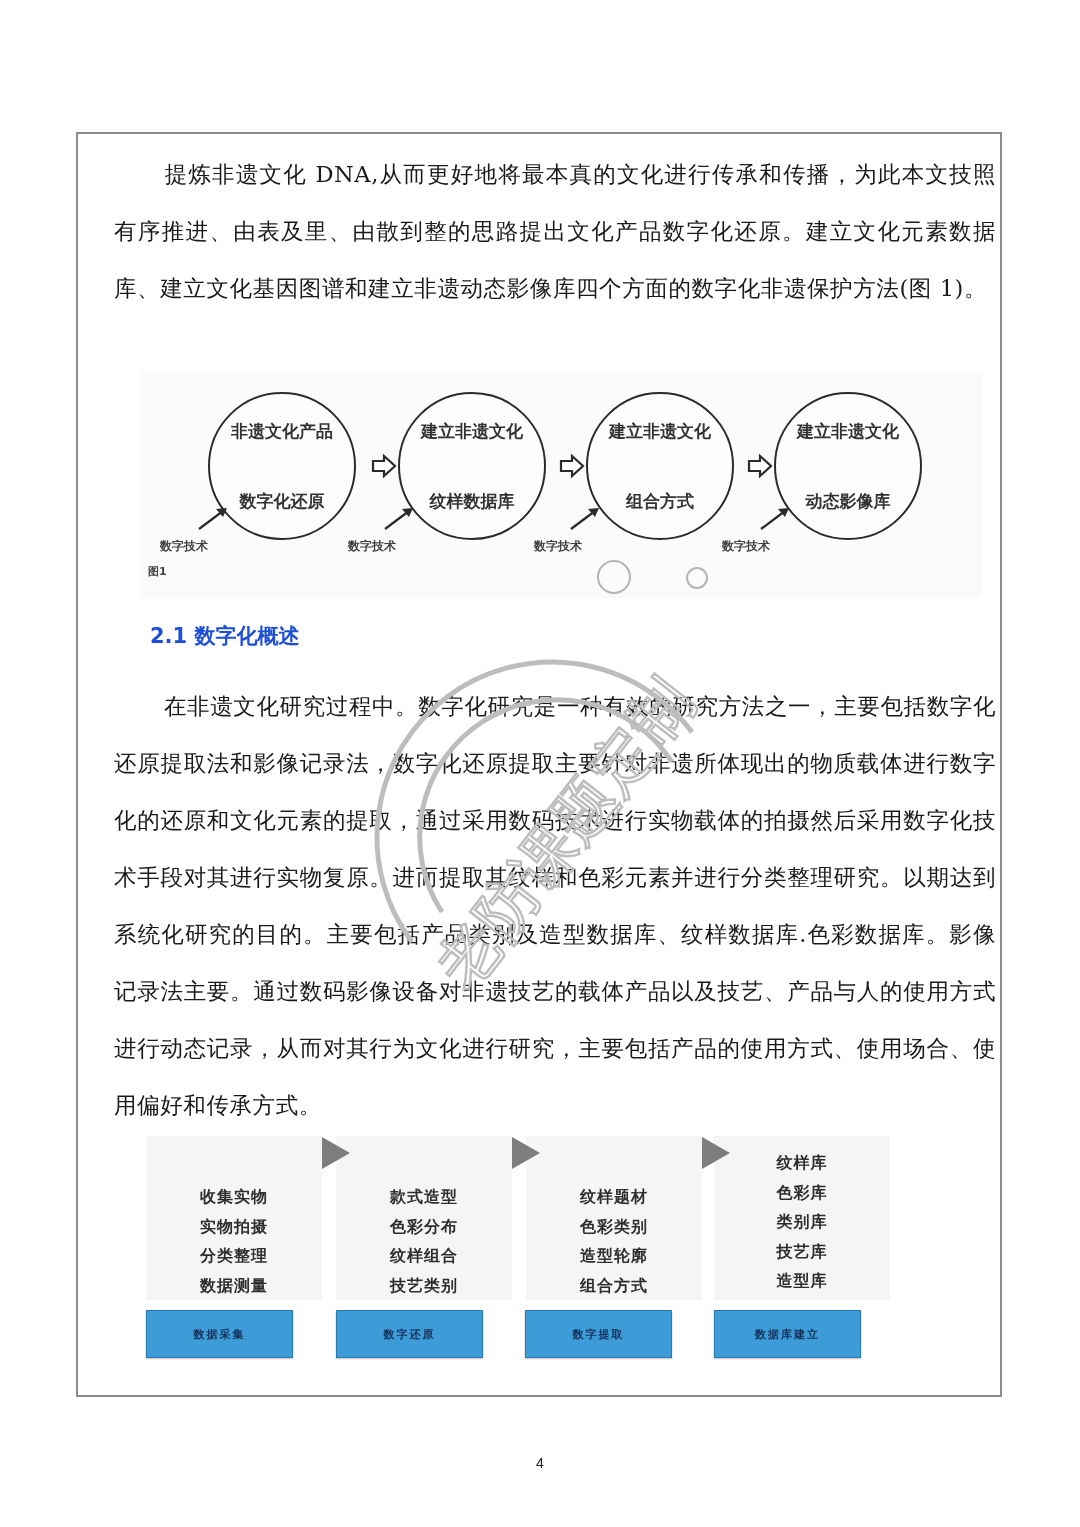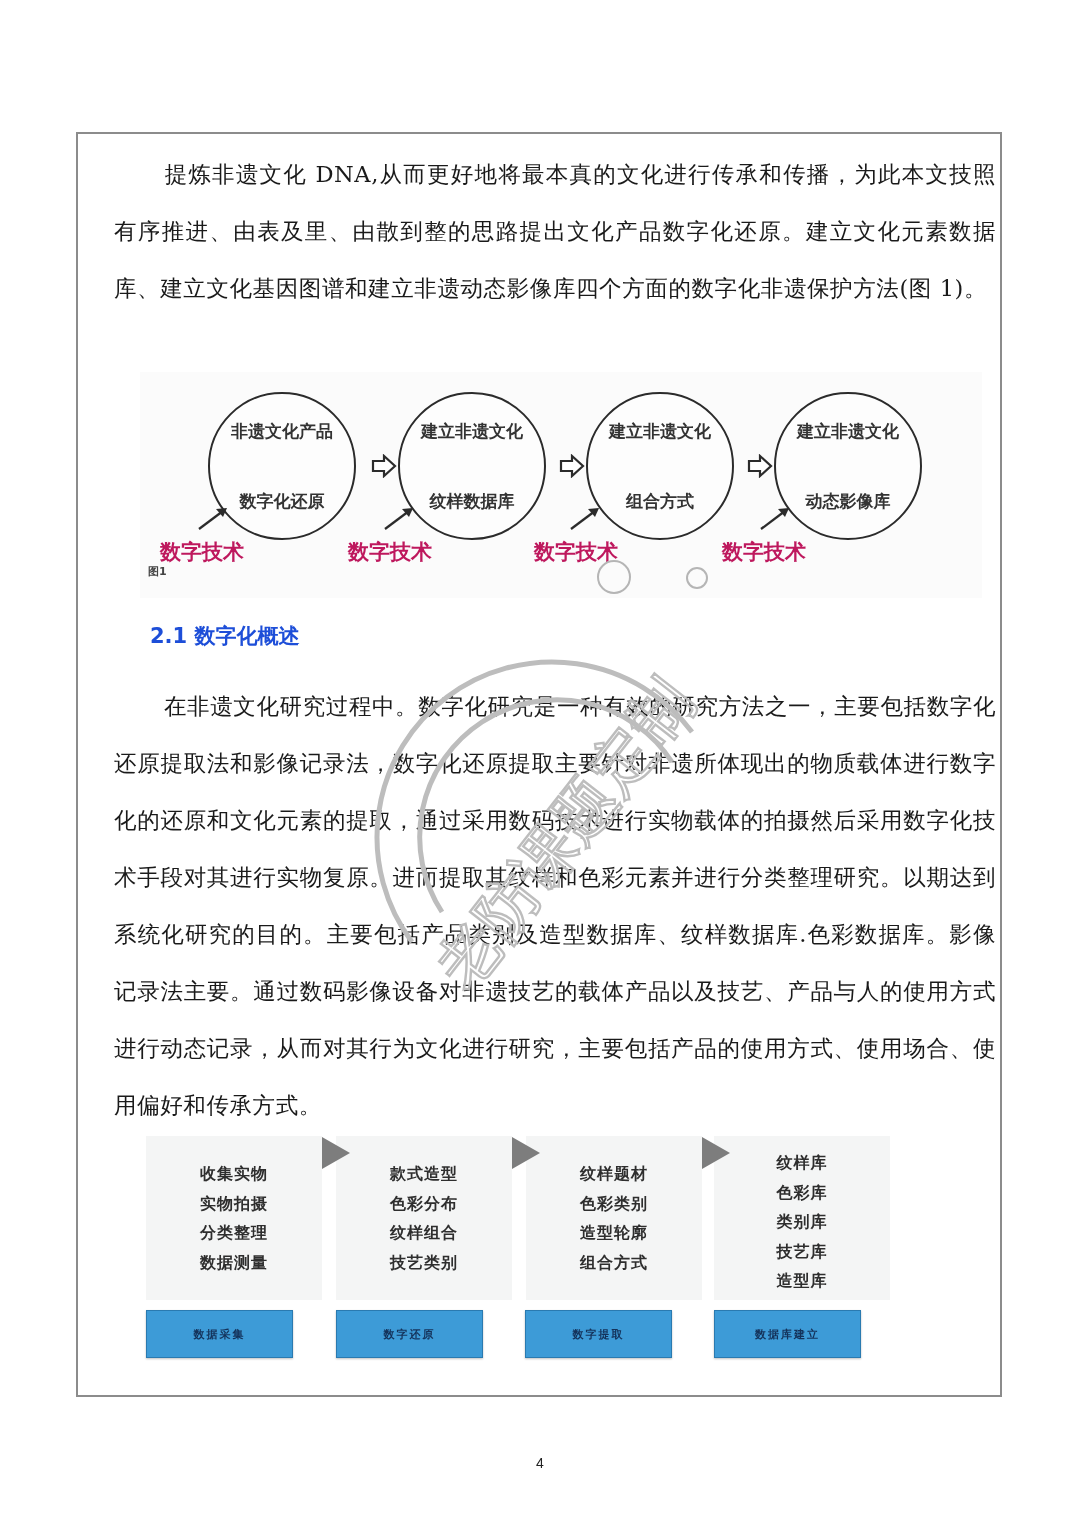--- a/index.html
+++ b/index.html
@@ -26,30 +26,30 @@
   .fig1 { position: absolute; left: 140px; top: 372px; width: 842px; height: 226px; background: #fbfbfb; }
   .circle-node {
     position: absolute; width: 148px; height: 148px; border: 2.5px solid #2b2b2b; border-radius: 50%;
     box-sizing: border-box; background: #fdfdfd; display: flex; flex-direction: column;
     align-items: center; justify-content: center; font-size: 17px; font-weight: bold; color: #333;
     font-family: "DejaVu Sans", "Liberation Sans", sans-serif; line-height: 22px; text-align: center; gap: 48px;
   }
   .hollow-arrow { position: absolute; width: 26px; height: 24px; }
   .tech-arrow { position: absolute; width: 34px; height: 26px; }
   .tech-label {
-    position: absolute; font-size: 21px; font-weight: bold; color: #be185d;
+    position: absolute; font-size: 12px; font-weight: bold; color: #404040;
     font-family: "DejaVu Sans", "Liberation Sans", sans-serif;
   }
   .fig-caption { position: absolute; left: 8px; top: 192px; font-size: 11px; color: #444; font-weight: bold; font-family: "DejaVu Sans", sans-serif; }
   .deco-ring { position: absolute; border: 2.5px solid #b5b5b5; border-radius: 50%; box-sizing: border-box; }
   
   .fig2 { position: absolute; left: 142px; top: 1132px; width: 752px; height: 230px; background: #ffffff; }
   .stage-panel {
     position: absolute; top: 4px; width: 176px; height: 164px; background: #f4f5f5;
-    display: flex; flex-direction: column; align-items: center; justify-content: center;
+    display: flex; flex-direction: column; align-items: center; justify-content: flex-end;
     font-size: 16px; font-weight: bold; color: #2e2e2e; line-height: 29.5px;
     font-family: "DejaVu Sans", "Liberation Sans", sans-serif; letter-spacing: 1px;
   }
   .stage-tri {
     position: absolute; top: 5px; width: 0; height: 0;
     border-top: 16px solid transparent; border-bottom: 16px solid transparent; border-left: 28px solid #7d7d7d;
   }
   .stage-button {
     position: absolute; top: 178px; width: 147px; height: 48px; background: #3d9bd7;
     border: 1px solid #2a7ab0; box-sizing: border-box; box-shadow: 0 1px 2px rgba(0,0,0,0.25);

